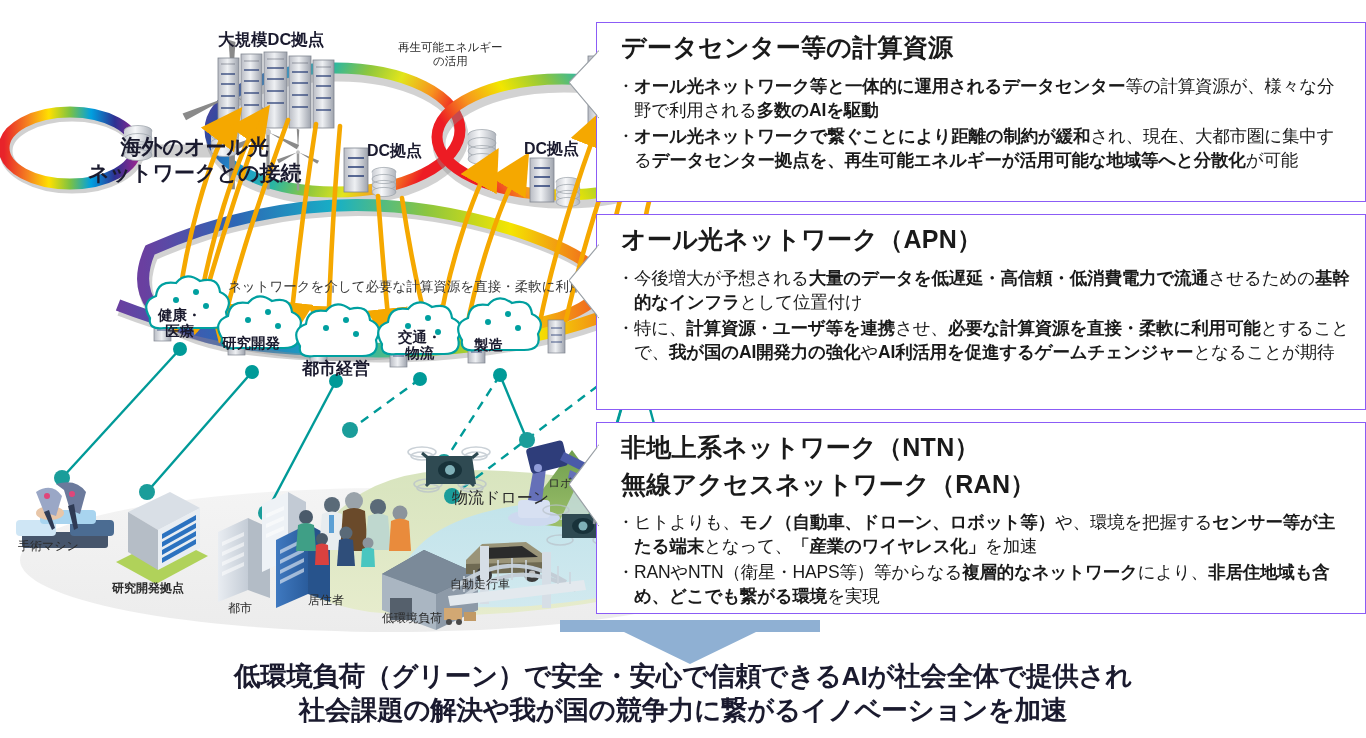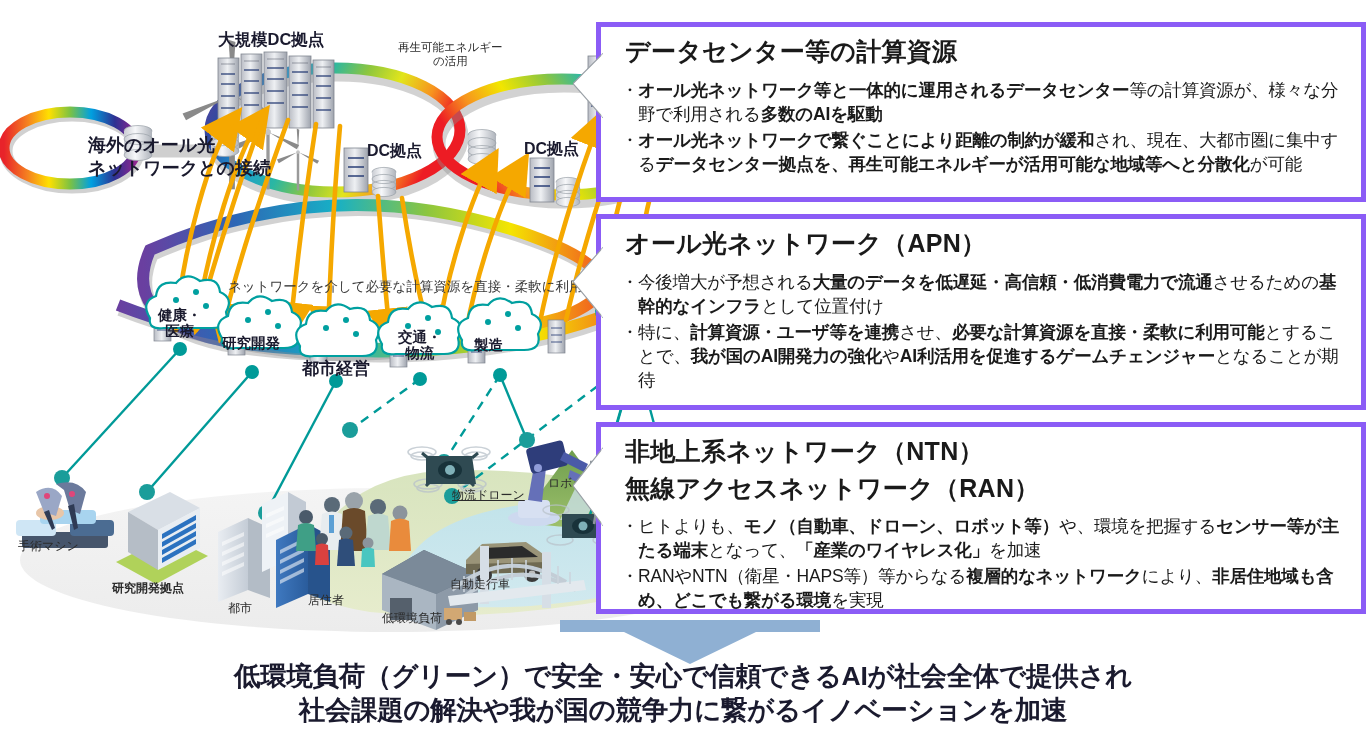--- a/index.html
+++ b/index.html
@@ -25,21 +25,21 @@
     pointer-events: none;
   }
   .dlabel.thin { font-weight: normal; color: #2b2b2b; }
 
   
   .panel {
     position: absolute;
     left: 596px;
     width: 770px;
     background: #ffffff;
-    border: 5px solid #8b5cf6;
+    border: 1px solid #8b5cf6;
     padding: 10px 14px 10px 22px;
   }
   .panel h2 {
     font-size: 25px;
     font-weight: bold;
     color: #1a1a1a;
     letter-spacing: .3px;
     line-height: 1.18;
     position: relative;
     display: inline-block;
@@ -667,40 +667,40 @@
         <path d="M58,50 Q84,52 104,38 Q96,56 66,58 Z" fill="#6c747c" opacity="0.8"></path>
       </g>
     </svg>
 
     <div class="dlabel" style="left:218px; top:30px; font-size:16.5px;">大規模DC拠点</div>
     <div class="dlabel" style="left:608px; top:28px; font-size:16.5px;">大規模DC拠点</div>
     <div class="dlabel" style="left:367px; top:142px; font-size:16px;">DC拠点</div>
     <div class="dlabel" style="left:524px; top:140px; font-size:16px;">DC拠点</div>
     <div class="dlabel thin" style="left:398px; top:40px; font-size:11.5px; text-align:center; line-height:1.25; white-space:pre;">再生可能エネルギー
 の活用</div>
-    <div class="dlabel" style="left:88px; top:134px; font-size:18px; text-align:left; line-height:1.25; white-space:pre;">海外のオール光
+    <div class="dlabel" style="left:88px; top:134px; font-size:21px; text-align:center; line-height:1.25; white-space:pre;">海外のオール光
 ネットワークとの接続</div>
     <div class="dlabel thin" style="left:228px; top:279px; font-size:13.5px; color:#3a3a3a; font-weight:normal;">ネットワークを介して必要な計算資源を直接・柔軟に利用可能</div>
 
     <div class="dlabel" style="left:158px; top:308px; font-size:14.5px; white-space:pre; line-height:1.1; text-align:center;">健康・
 医療</div>
     <div class="dlabel" style="left:222px; top:336px; font-size:14.5px; white-space:pre; line-height:1.1;">研究開発</div>
     <div class="dlabel" style="left:302px; top:360px; font-size:17px; white-space:pre; line-height:1.1;">都市経営</div>
     <div class="dlabel" style="left:398px; top:330px; font-size:14.5px; white-space:pre; line-height:1.1; text-align:center;">交通・
 物流</div>
     <div class="dlabel" style="left:474px; top:338px; font-size:14.5px; white-space:pre; line-height:1.1;">製造</div>
     <div class="dlabel" style="left:609px; top:310px; font-size:14.5px; white-space:pre; line-height:1.1; text-align:center;">環境・
 インフラ</div>
 
     <div class="dlabel thin" style="left:18px;  top:540px; font-size:12px; font-weight:normal;">手術マシン</div>
     <div class="dlabel thin" style="left:112px; top:582px; font-size:12px; font-weight:bold;">研究開発拠点</div>
     <div class="dlabel thin" style="left:228px; top:602px; font-size:12px; font-weight:normal;">都市</div>
     <div class="dlabel thin" style="left:308px; top:594px; font-size:12px; font-weight:normal;">居住者</div>
     <div class="dlabel thin" style="left:382px; top:612px; font-size:12px; font-weight:normal;">低環境負荷</div>
-    <div class="dlabel thin" style="left:452px; top:489px; font-size:12px; font-weight:normal;text-decoration:underline;">物流ドローン</div>
+    <div class="dlabel thin" style="left:452px; top:489px; font-size:16px; font-weight:normal;">物流ドローン</div>
     <div class="dlabel thin" style="left:548px; top:477px; font-size:12px; font-weight:normal;">ロボット</div>
     <div class="dlabel thin" style="left:450px; top:578px; font-size:12px; font-weight:normal;">自動走行車</div>
     <div class="dlabel thin" style="left:650px; top:553px; font-size:12px; font-weight:normal; white-space:pre; line-height:1.2; text-align:center;">遠隔監視
 ドローン</div>
 
     <div class="dlabel thin" style="left:722px; top:346px; font-size:11.5px; font-weight:normal;">衛星</div>
     <div class="dlabel thin" style="left:712px; top:500px; font-size:12.5px; font-weight:normal; color:#16335c;">HAPS</div>
   </div>
 
   <div class="panel" id="panel-datacenter" style="top:22px; height:180px;">

